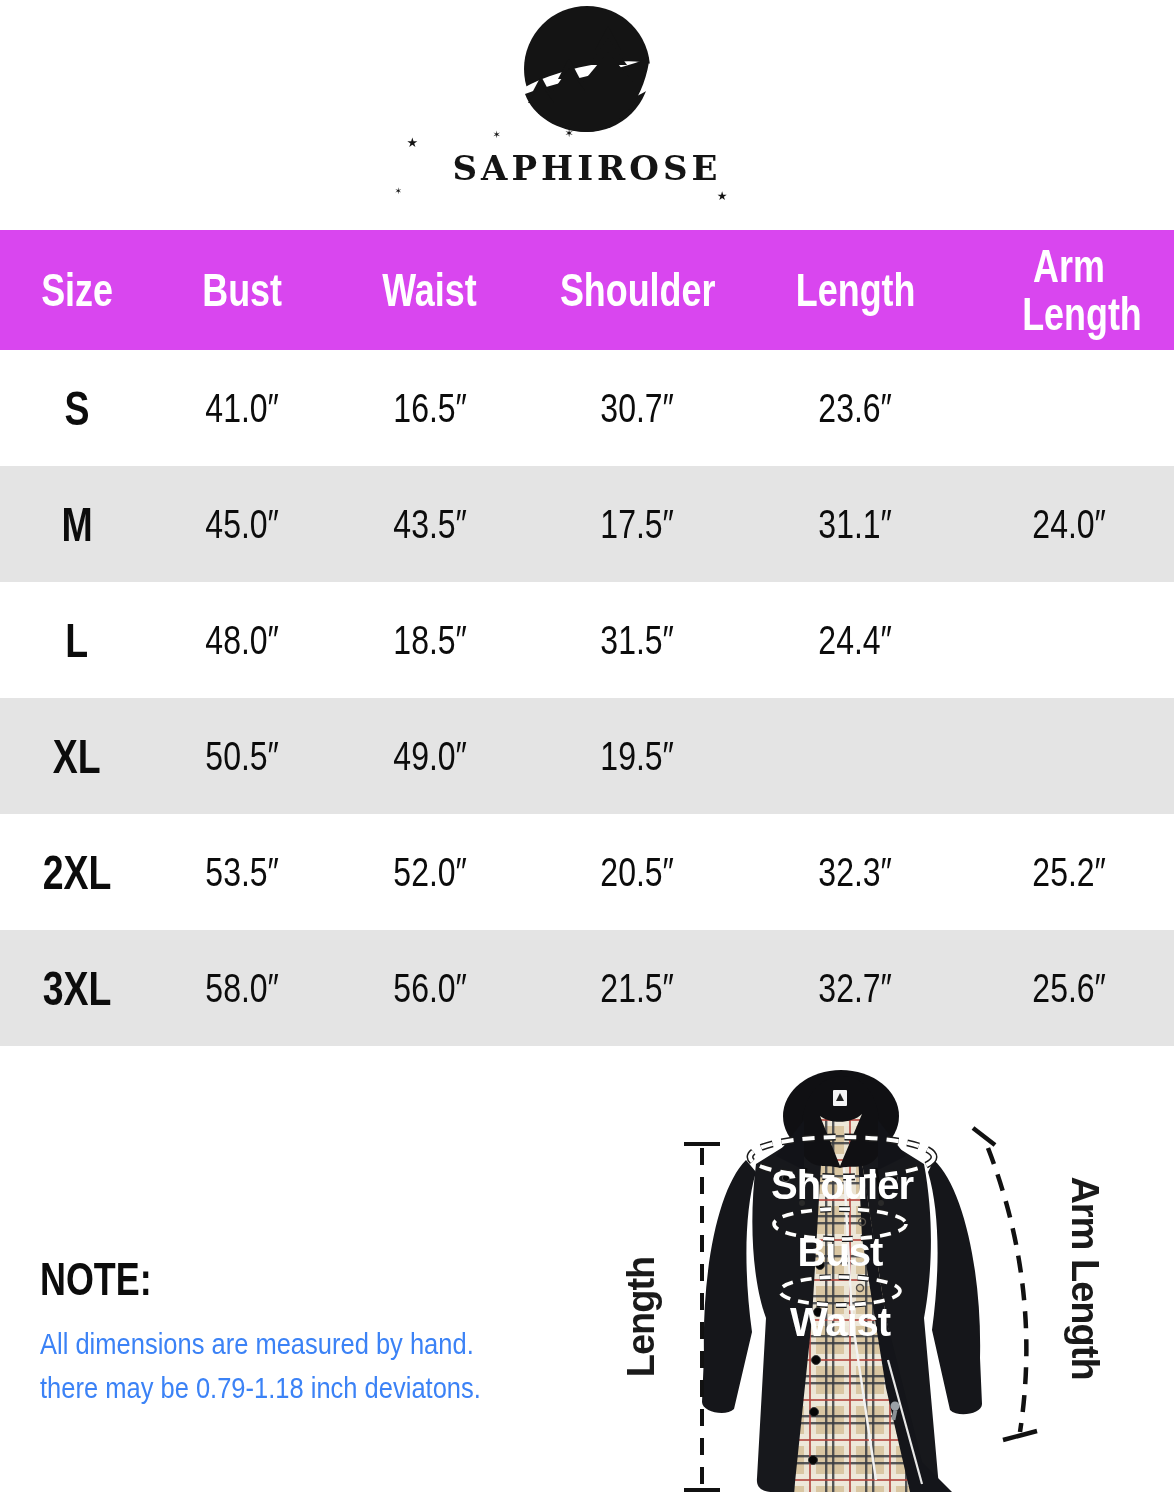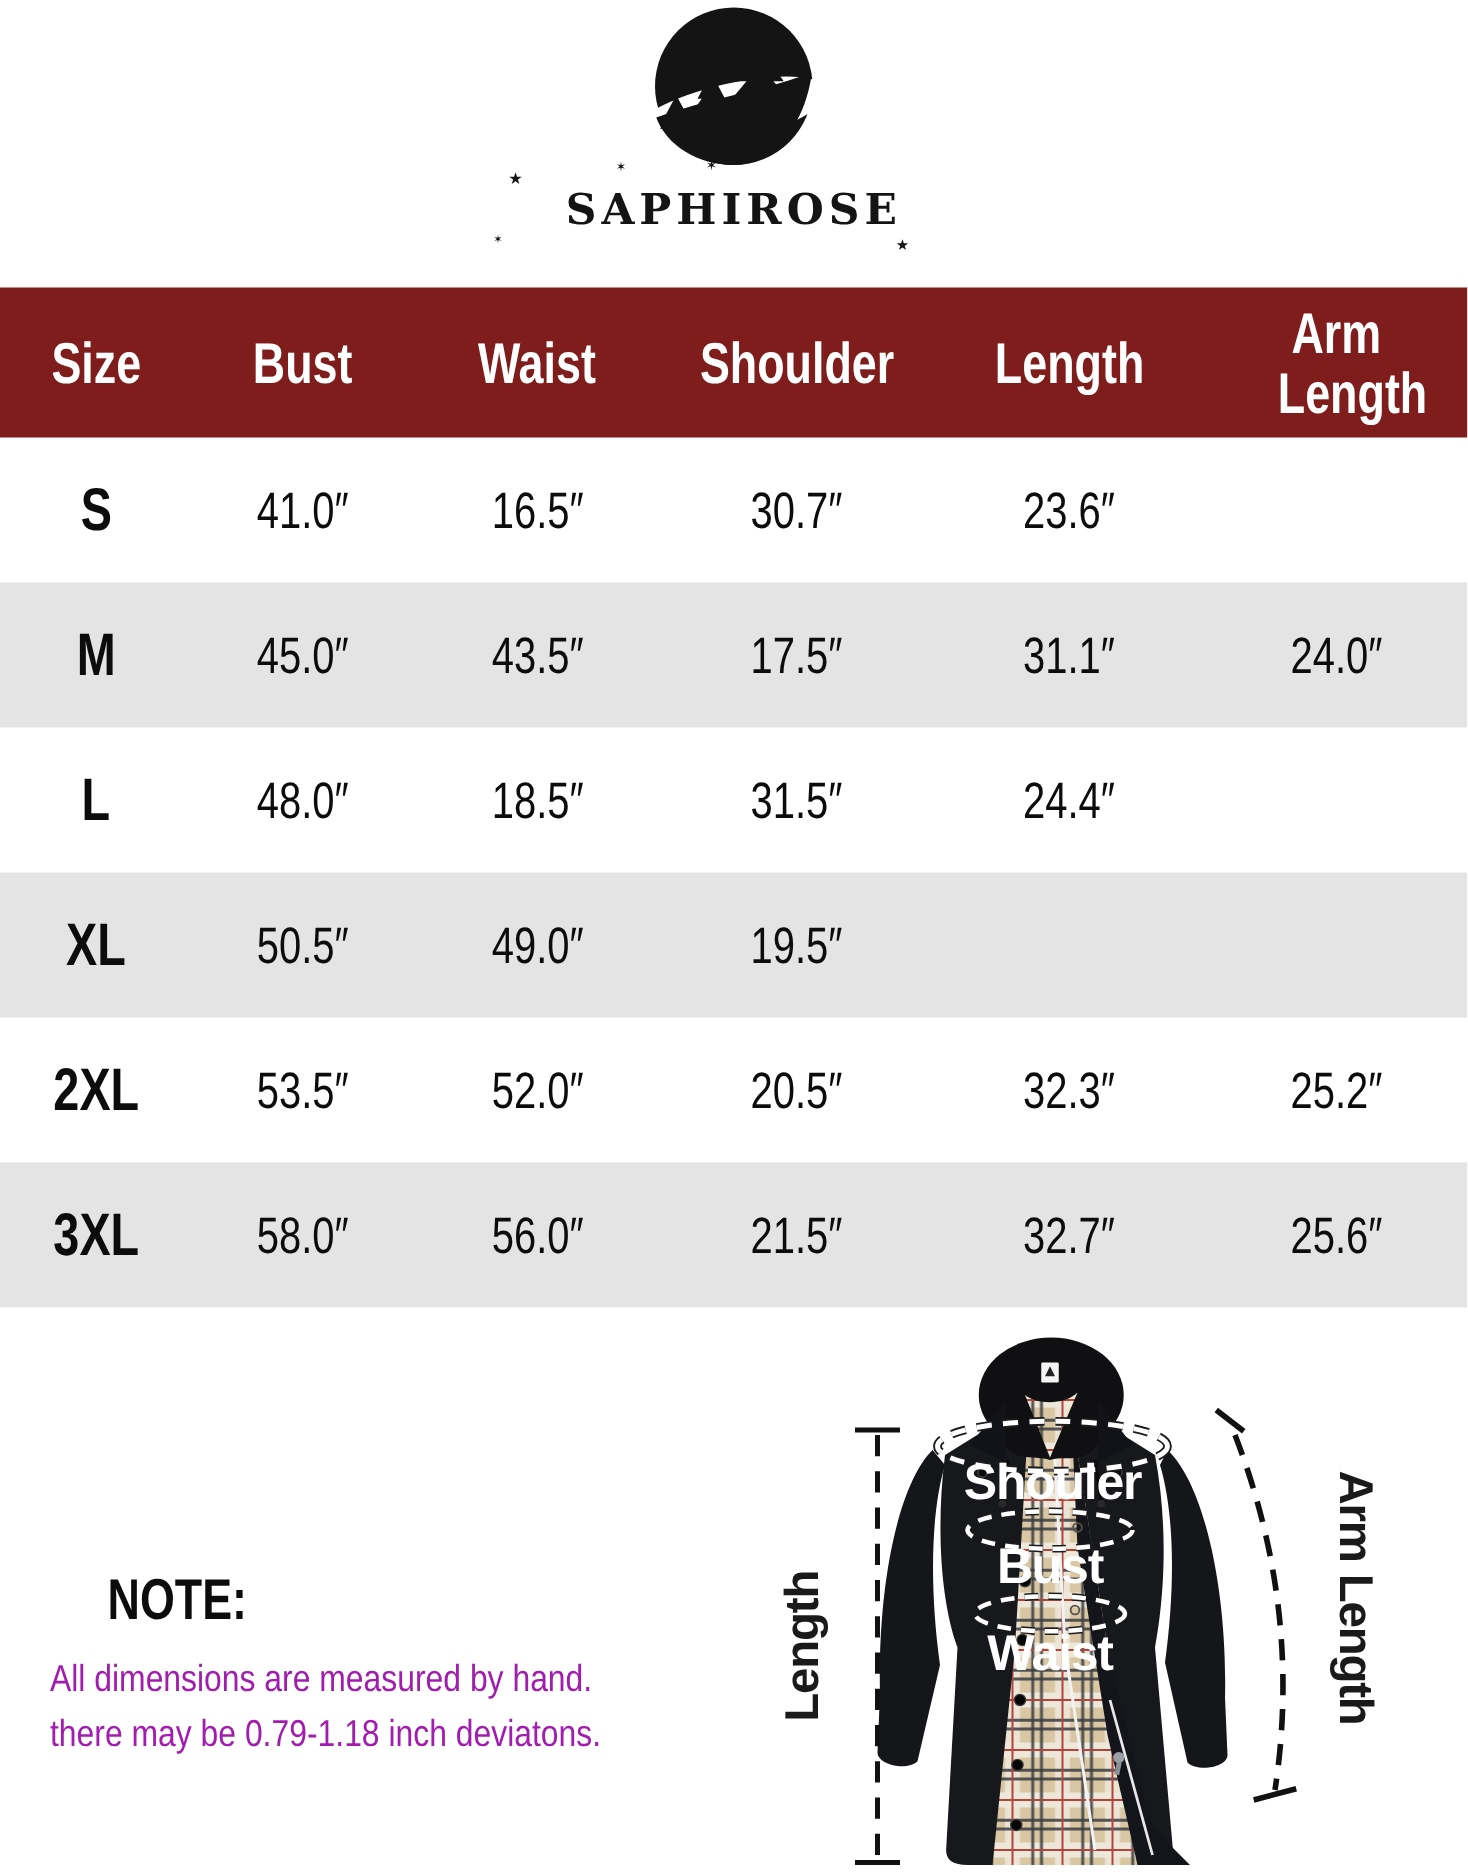--- a/index.html
+++ b/index.html
@@ -17,34 +17,34 @@
   }
   .star{position:absolute;font-size:13px;color:#141414;line-height:1;}
   .star.s1{left:-46px;top:-12px;}
   .star.s2{left:40px;top:-18px;font-size:10px;}
   .star.s3{left:112px;top:-20px;font-size:11px;}
   .star.s4{right:-6px;bottom:-14px;font-size:12px;}
   .star.s5{left:-58px;bottom:-8px;font-size:9px;}
   
   .size-table{position:absolute;left:0;top:230px;width:1174px;}
   .t-row{display:grid;grid-template-columns:13.1% 15% 17% 18.4% 18.7% 17.8%;align-items:center;}
-  .t-head{background:#7f1d1d;color:#fff;height:120px;}
+  .t-head{background:#d946ef;color:#fff;height:120px;}
   .t-body-row{height:116px;}
   .t-body-row.alt{background:#e4e4e4;}
   .cell{text-align:center;}
   .cond{display:inline-block;transform:scaleX(.78);transform-origin:center;white-space:nowrap;}
   .h-cell .cond{font-size:46px;font-weight:700;line-height:1.05;}
   .h-cell .wrap2{white-space:normal;width:120px;}
   .size-cell .cond{font-size:48px;font-weight:700;}
   .val-cell .cond{font-size:41px;font-weight:500;}
   
   .note{position:absolute;left:40px;top:1252px;width:520px;}
-  .note-title{font-size:46px;font-weight:700;letter-spacing:0;margin-left:46px;}
+  .note-title{font-size:46px;font-weight:700;letter-spacing:0;}
   .note-title .cond{transform-origin:left center;}
-  .note-body{margin-top:16px;font-size:30px;line-height:1.45;color:#a21caf;}
+  .note-body{margin-top:16px;font-size:30px;line-height:1.45;color:#3b82f6;}
   .note-body .cond{transform-origin:left center;display:block;transform:scaleX(.85);width:118%;}
   
   .figure{position:absolute;left:590px;top:1060px;width:584px;height:440px;}
   .svg-label{font-family:"Liberation Sans",sans-serif;font-weight:700;}
 </style>
 </head>
 <body>
 
 <div class="canvas">
 

